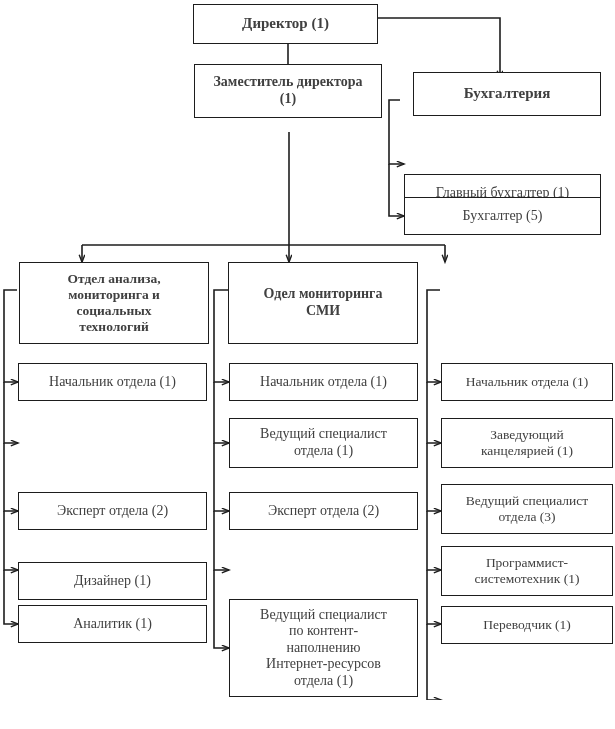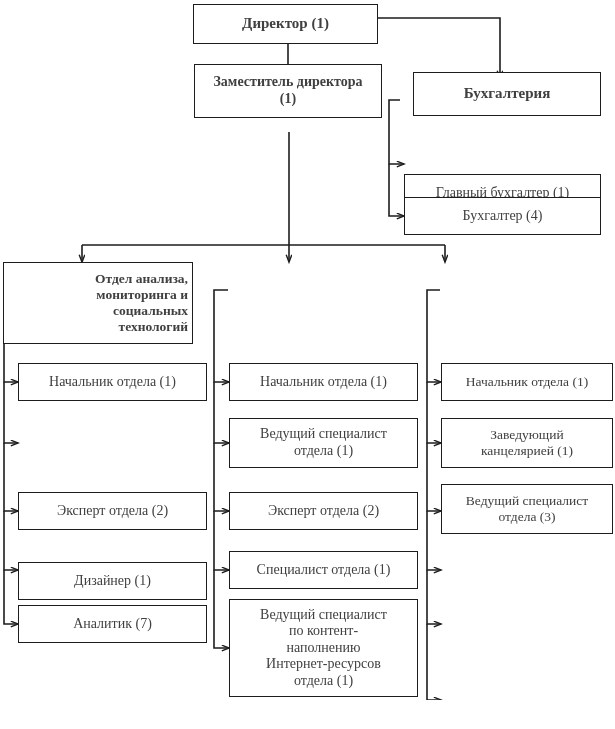--- a/index.html
+++ b/index.html
@@ -109,56 +109,57 @@
 
   <div class="node" style="left:413px; top:72px; width:188px; height:44px;">
     <span class="txt bold fs15">Бухгалтерия</span>
   </div>
 
   <div class="node" style="left:404px; top:145px; width:197px; height:38px;margin-top:29px;">
     <span class="txt fs14">Главный бухгалтер (1)</span>
   </div>
 
   <div class="node" style="left:404px; top:197px; width:197px; height:38px;">
-    <span class="txt fs14">Бухгалтер (4)</span>
+    <span class="txt fs14">Бухгалтер (5)</span>
   </div>
 
-  <div class="node" style="left:3px; top:262px; width:190px; height:82px;text-align:right;">
+  <div class="node" style="left:19px; top:262px; width:190px; height:82px;">
     <span class="txt bold fs13">Отдел анализа,
 мониторинга и
 социальных
 технологий</span>
   </div>
 
   <div class="node" style="left:18px; top:363px; width:189px; height:38px;">
     <span class="txt fs14">Начальник отдела (1)</span>
   </div>
   <div class="node" style="left:18px; top:492px; width:189px; height:38px;">
     <span class="txt fs14">Эксперт отдела (2)</span>
   </div>
   <div class="node" style="left:18px; top:551px; width:189px; height:38px;margin-top:11px;">
     <span class="txt fs14">Дизайнер (1)</span>
   </div>
   <div class="node" style="left:18px; top:605px; width:189px; height:38px;">
-    <span class="txt fs14">Аналитик (7)</span>
+    <span class="txt fs14">Аналитик (1)</span>
   </div>
 
+  <div class="node" style="left:228px; top:262px; width:190px; height:82px;">
+    <span class="txt bold fs14">Одел мониторинга
+СМИ</span>
+  </div>
 
   <div class="node" style="left:229px; top:363px; width:189px; height:38px;">
     <span class="txt fs14">Начальник отдела (1)</span>
   </div>
   <div class="node" style="left:229px; top:418px; width:189px; height:50px;">
     <span class="txt fs14">Ведущий специалист
 отдела (1)</span>
   </div>
   <div class="node" style="left:229px; top:492px; width:189px; height:38px;">
     <span class="txt fs14">Эксперт отдела (2)</span>
-  </div>
-  <div class="node" style="left:229px; top:551px; width:189px; height:38px;">
-    <span class="txt fs14">Специалист отдела (1)</span>
   </div>
   <div class="node" style="left:229px; top:599px; width:189px; height:98px;">
     <span class="txt fs14">Ведущий специалист
 по контент-
 наполнению
 Интернет-ресурсов
 отдела (1)</span>
   </div>
 
 
@@ -166,14 +167,21 @@
     <span class="txt fs13">Начальник отдела (1)</span>
   </div>
   <div class="node" style="left:441px; top:418px; width:172px; height:50px;justify-content:flex-end;">
     <span class="txt fs13">Заведующий
 канцелярией (1)</span>
   </div>
   <div class="node" style="left:441px; top:484px; width:172px; height:50px;">
     <span class="txt fs13">Ведущий специалист
 отдела (3)</span>
   </div>
+  <div class="node" style="left:441px; top:546px; width:172px; height:50px;">
+    <span class="txt fs13">Программист-
+системотехник (1)</span>
+  </div>
+  <div class="node" style="left:441px; top:606px; width:172px; height:38px;">
+    <span class="txt fs13">Переводчик (1)</span>
+  </div>
 
 </div>
 
 </body></html>

